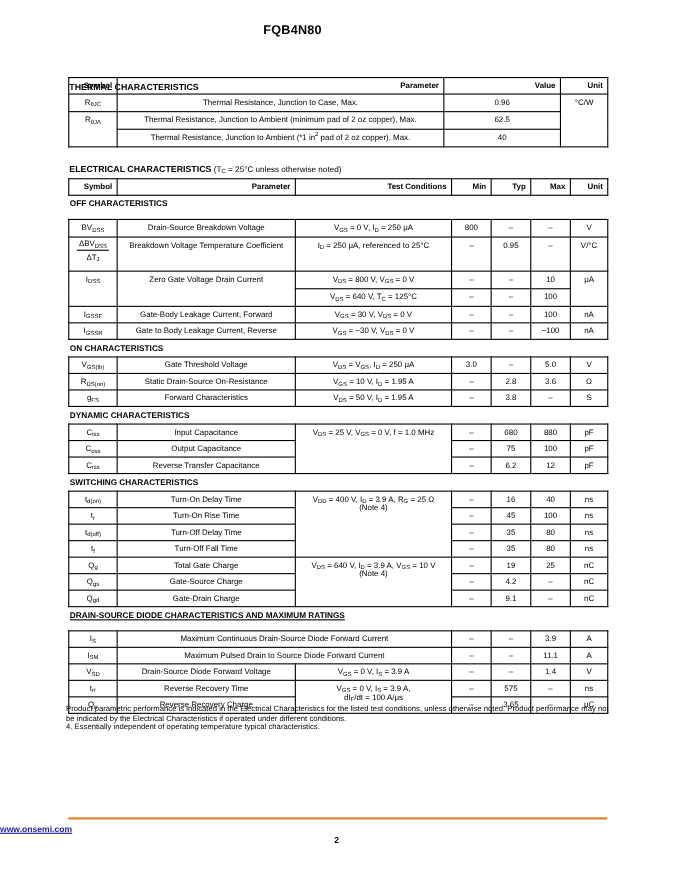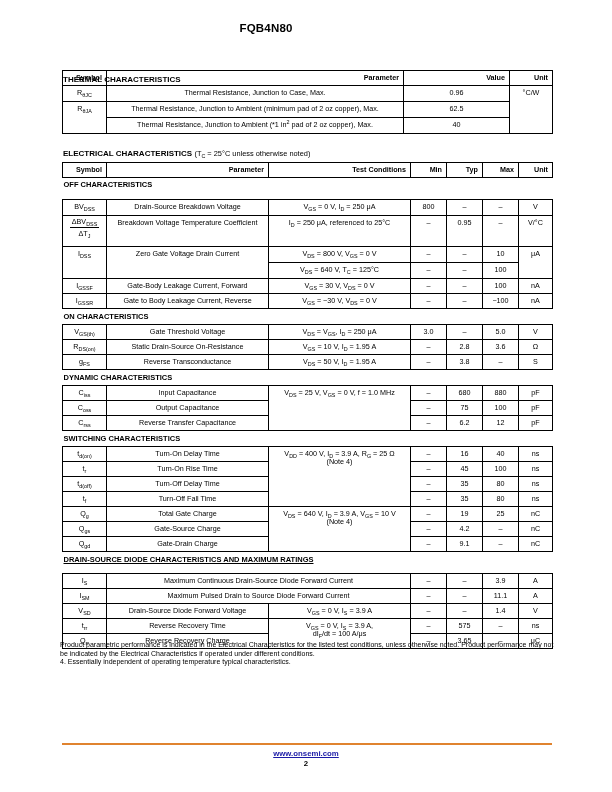--- a/index.html
+++ b/index.html
@@ -13,21 +13,21 @@
   td.c { text-align: center; }
   td.l { text-align: center; }
   tr.subhead td { border: none; font-weight: bold; font-size: 7.5px; padding-left: 1px; height: 15px; vertical-align: middle; padding-top: 0; }
   sub { font-size: 5.4px; vertical-align: -1.5px; line-height: 0; }
   sup { font-size: 5.4px; vertical-align: 3px; line-height: 0; }
   .frac { display: inline-block; text-align: center; line-height: 9px; }
   .frac .num { display: block; border-bottom: 0.8px solid #000; padding: 0 2px 1px; }
   .frac .den { display: block; padding-top: 1px; }
   .footnotes { position: absolute; left: 60px; top: 641px; width: 495px; font-size: 7px; line-height: 8.6px; }
   .footer-rule { position: absolute; left: 62px; top: 743px; width: 490px; height: 2px; background: #e0832f; }
-  .footer-link { position: absolute; left: 0; width: 612px; top: 749px; text-align: center; font-size: 7.8px; font-weight: bold; color: #1a1aa6; text-decoration: underline; }
+  .footer-link { position: absolute; left: 0; width: 612px; top: 749px; text-align: left; font-size: 7.8px; font-weight: bold; color: #1a1aa6; text-decoration: underline; }
   .footer-page { position: absolute; left: 0; width: 612px; top: 759px; text-align: center; font-size: 7.8px; font-weight: bold; }
 </style>
 </head>
 <body>
 
 <div class="page-title">FQB4N80</div>
 
 <div class="section-title" style="top:44px;margin-top:31px;">THERMAL CHARACTERISTICS</div>
 <table style="top:70px; width:490px;">
   <colgroup>
@@ -163,21 +163,21 @@
     <td class="c"><span>R</span><sub>DS(on)</sub></td>
     <td class="l">Static Drain-Source On-Resistance</td>
     <td class="l cond"><span>V</span><sub>GS</sub><span> = 10 V, I</span><sub>D</sub><span> = 1.95 A</span></td>
     <td class="c">–</td>
     <td class="c">2.8</td>
     <td class="c">3.6</td>
     <td class="c">Ω</td>
   </tr>
   <tr style="height:15px">
     <td class="c"><span>g</span><sub>FS</sub></td>
-    <td class="l">Reverse Transconductance</td>
+    <td class="l">Forward Characteristics</td>
     <td class="l cond"><span>V</span><sub>DS</sub><span> = 50 V, I</span><sub>D</sub><span> = 1.95 A</span></td>
     <td class="c">–</td>
     <td class="c">3.8</td>
     <td class="c">–</td>
     <td class="c">S</td>
   </tr>
 
   <tr class="subhead" style="height:16px">
         <td colspan="7">DYNAMIC CHARACTERISTICS</td>
       </tr>

